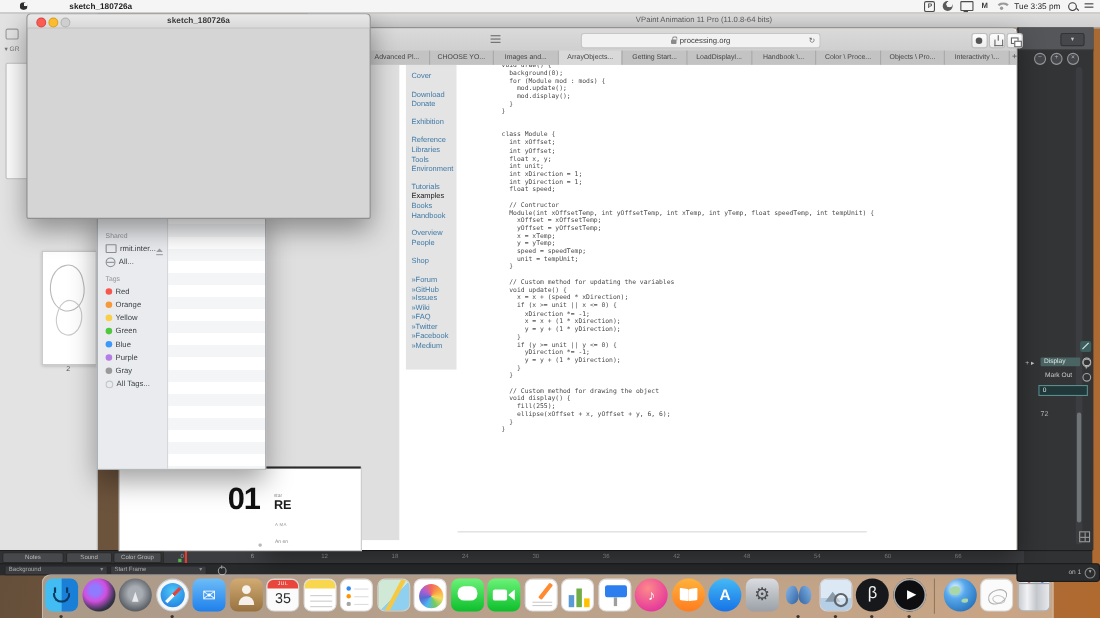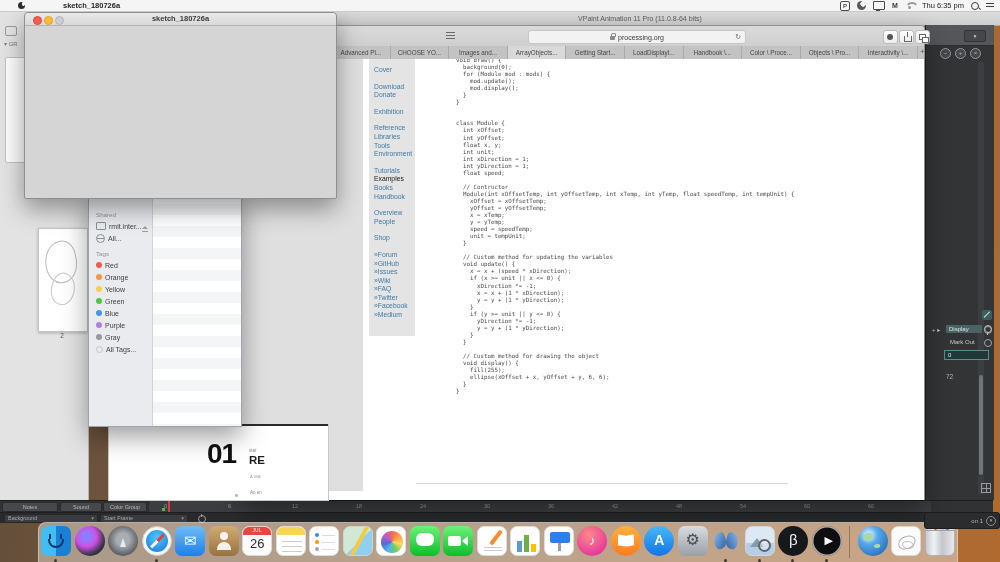--- a/index.html
+++ b/index.html
@@ -497,21 +497,21 @@
       </div>
       <div class="dock-item">
         <div class="di di-mail"></div>
       </div>
       <div class="dock-item">
         <div class="di di-contacts"></div>
       </div>
       <div class="dock-item">
         <div class="di di-calendar">
           <span class="cal-month">JUL</span>
-          <span class="cal-day">26</span>
+          <span class="cal-day">35</span>
         </div>
       </div>
       <div class="dock-item">
         <div class="di di-notes"></div>
       </div>
       <div class="dock-item">
         <div class="di di-reminders"></div>
       </div>
       <div class="dock-item">
         <div class="di di-maps"></div>
@@ -576,19 +576,19 @@
 
   <div id="menubar" class="abs">
     <span class="apple"></span>
     <span id="menu-appname">sketch_180726a</span>
     <span class="right">
       <span class="mb-ic p-ic">P</span>
       <span class="mb-ic moon-ic"></span>
       <span class="mb-ic disp-ic"></span>
       <span class="mb-ic m-ic">M</span>
       <span class="mb-ic wifi-ic"></span>
-      <span>Thu 6:35 pm</span>
+      <span>Tue 3:35 pm</span>
       <span class="mb-ic spot-ic"></span>
       <span class="mb-ic nc-ic"></span>
     </span>
   </div>
 
 </div>
 
 </body></html>

